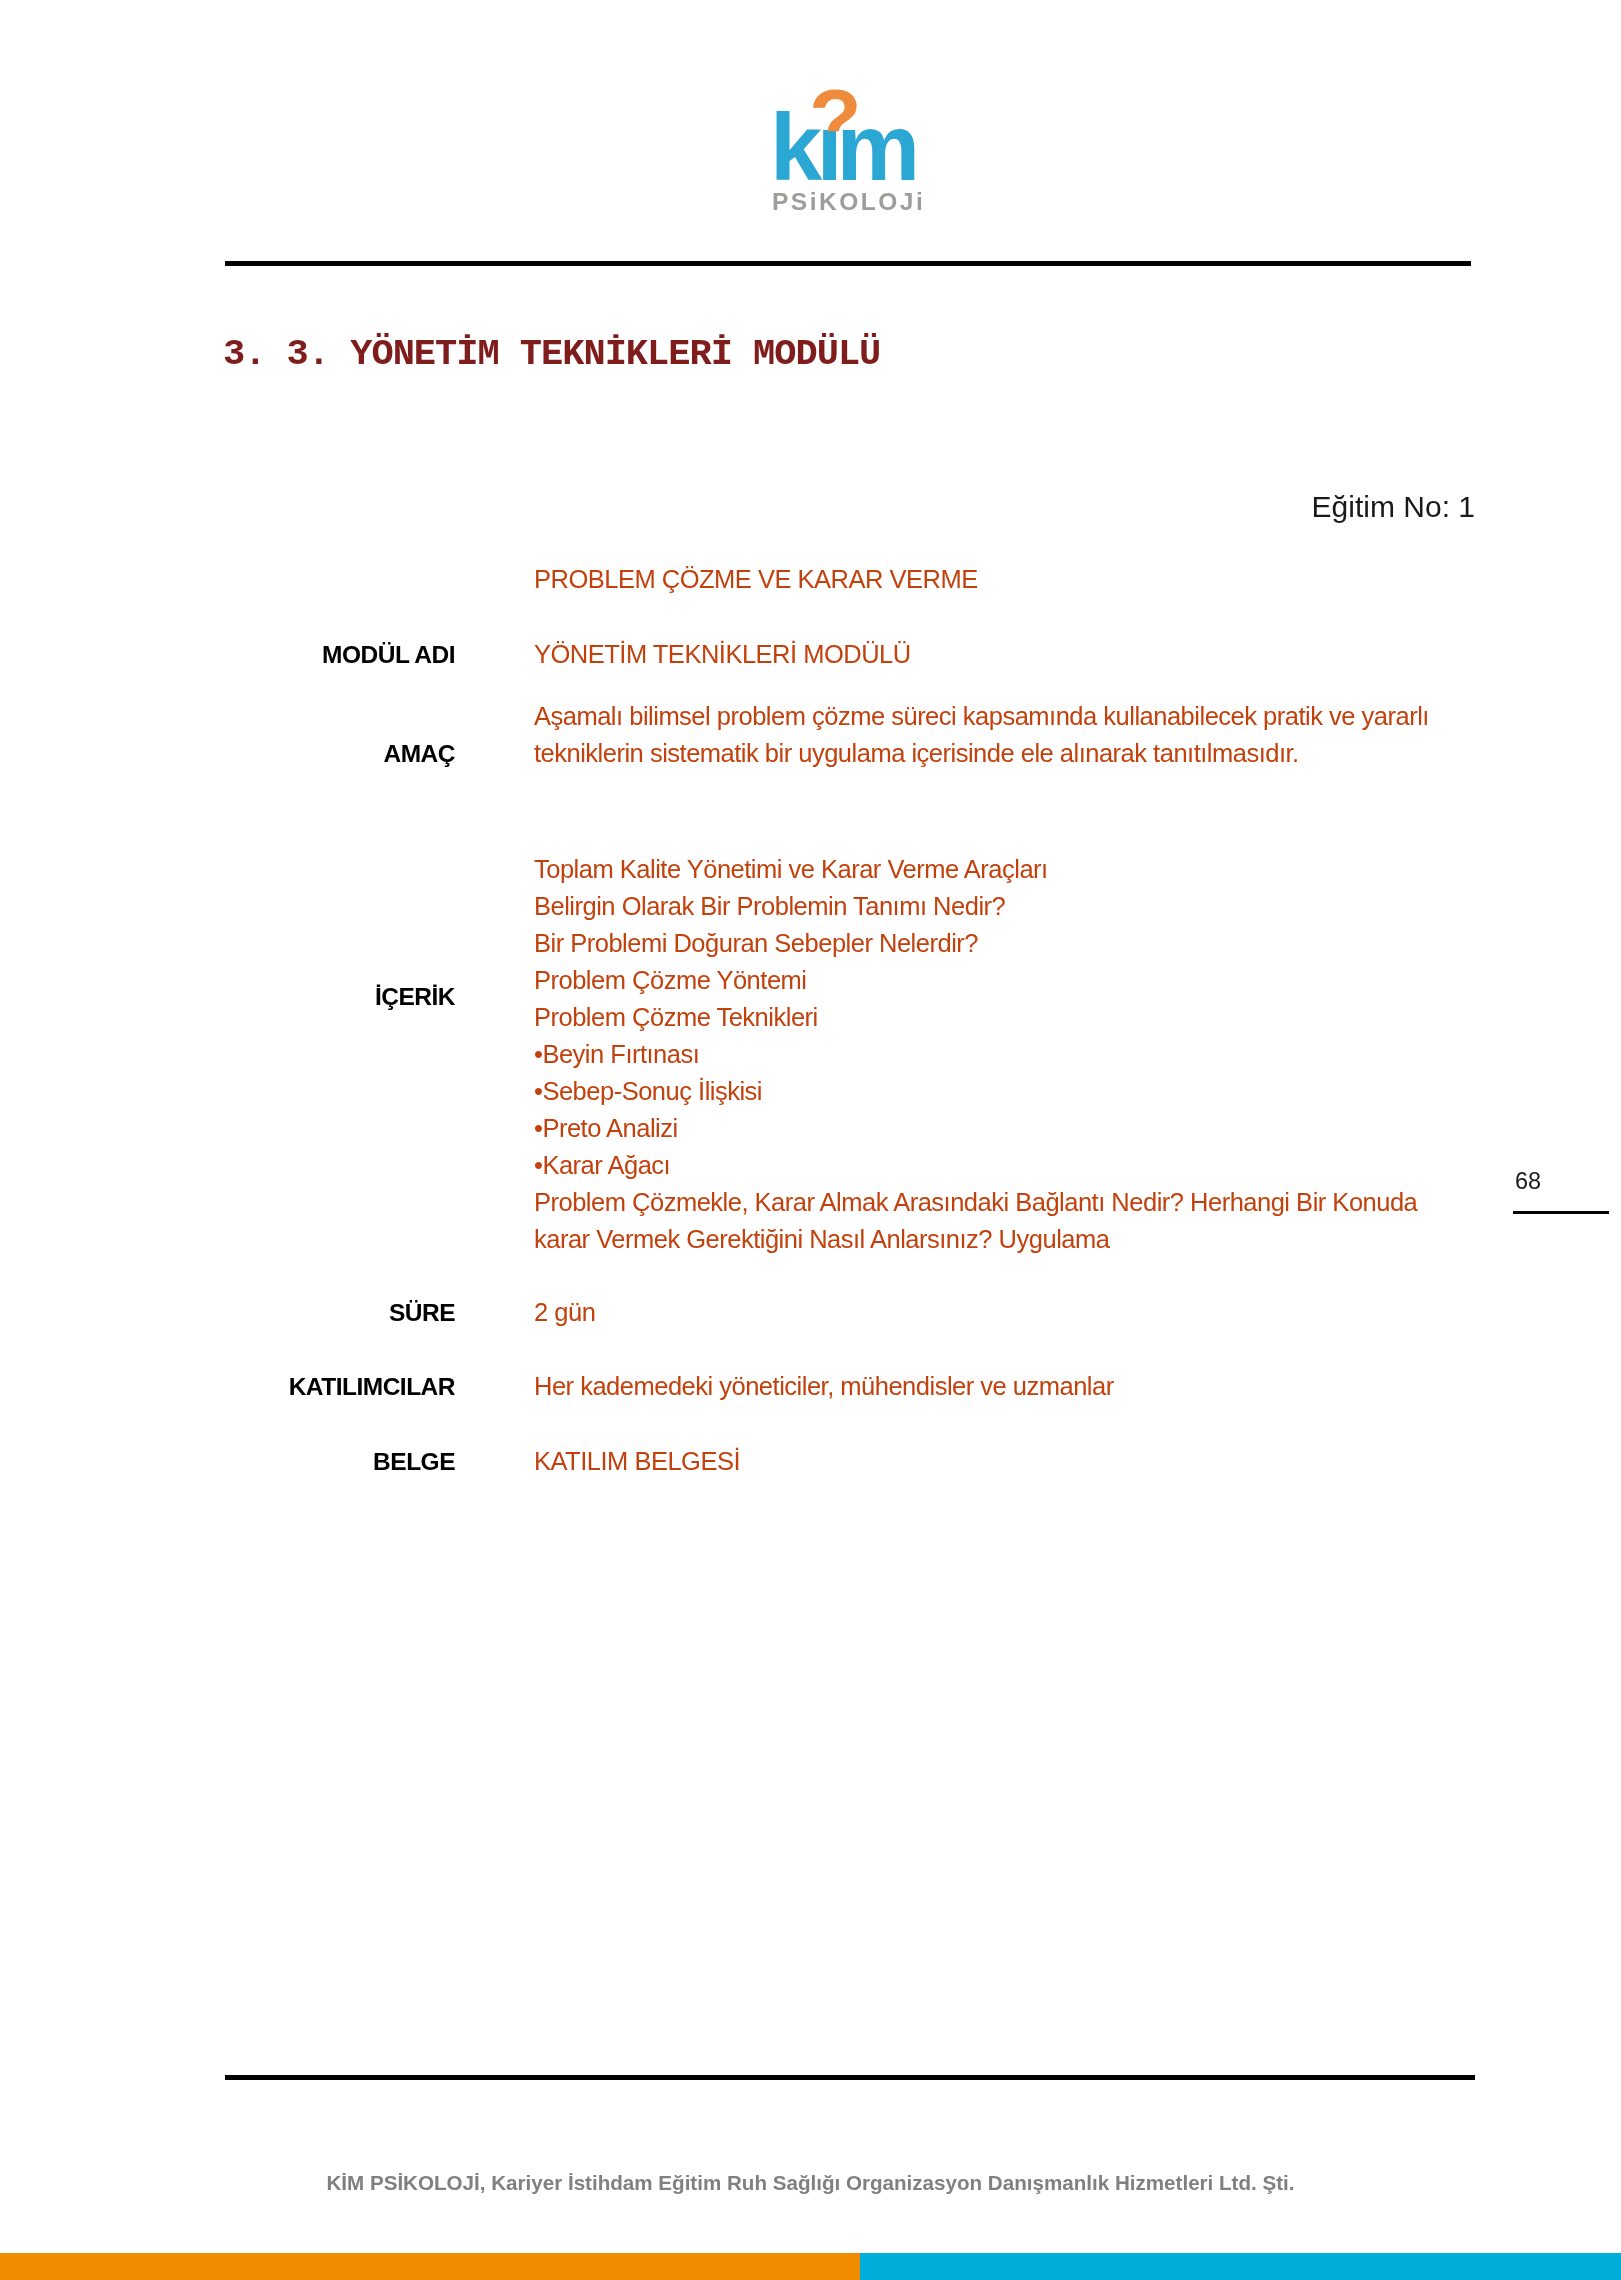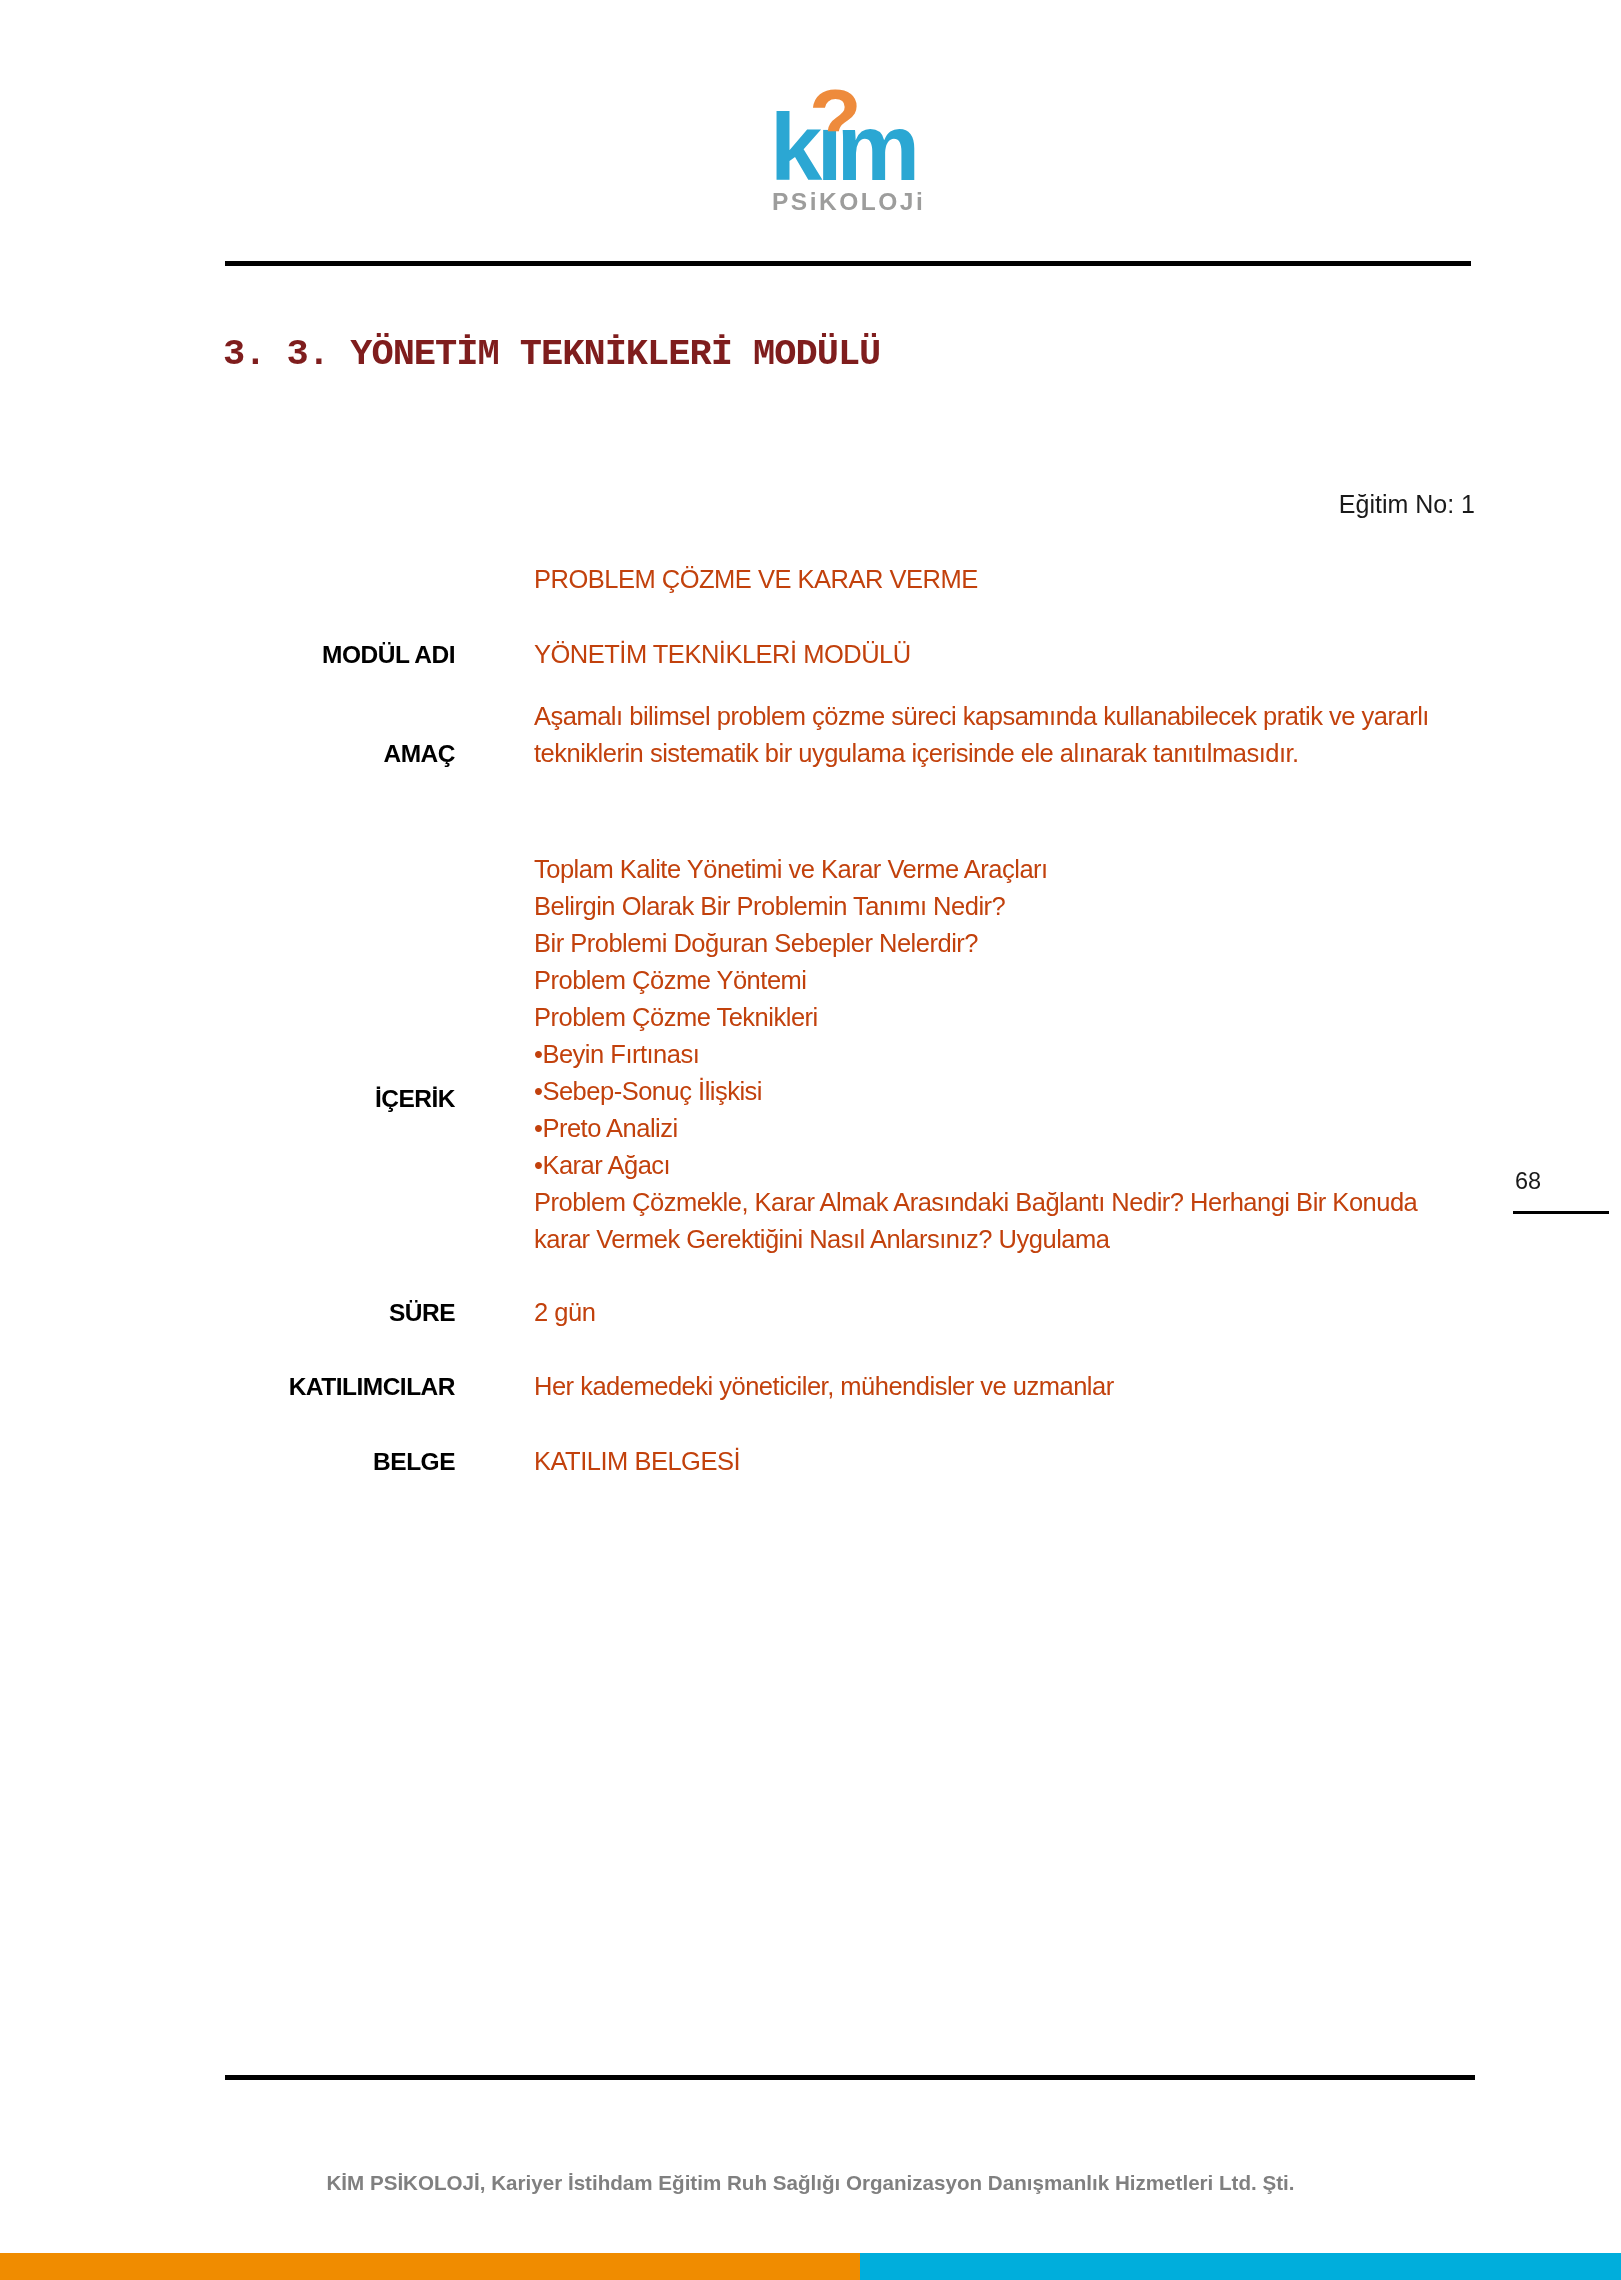--- a/index.html
+++ b/index.html
@@ -35,21 +35,21 @@
 
   
   .heading {
     position:absolute; left:223px; top:333px; margin:0;
     font-size:37px; font-weight:bold; letter-spacing:-1px; color:#7f1d1d;
     white-space:nowrap;
     font-family:Liberation Mono, monospace;
   }
   .egitim-no {
     position:absolute; right:146px; top:490px;
-    font-size:25px; color:#1a1a1a; white-space:nowrap;
+    font-size:30px; color:#1a1a1a; white-space:nowrap;
   }
 
   
   .content { position:absolute; left:0; top:0; width:1621px; height:2281px; }
   .lbl {
     position:absolute; left:0; width:455px; text-align:right;
     font-size:24.5px; font-weight:bold; letter-spacing:-0.5px; color:#000;
     line-height:37px; white-space:nowrap;
   }
   .val {
@@ -102,21 +102,21 @@
   <div class="content">
 
     <div class="val" style="top:561px">PROBLEM ÇÖZME VE KARAR VERME</div>
 
     <div class="lbl" style="top:636px">MODÜL ADI</div>
     <div class="val" style="top:636px">YÖNETİM TEKNİKLERİ MODÜLÜ</div>
 
     <div class="lbl" style="top:735px">AMAÇ</div>
     <div class="val" style="top:698px">Aşamalı bilimsel problem çözme süreci kapsamında kullanabilecek pratik ve yararlı tekniklerin sistematik bir uygulama içerisinde ele alınarak tanıtılmasıdır.</div>
 
-    <div class="lbl" style="top:1080px">İÇERİK</div>
+    <div class="lbl" style="top:978px">İÇERİK</div>
     <div class="val" style="top:851px">
       <div class="icerik-line">Toplam Kalite Yönetimi ve Karar Verme Araçları</div>
       <div class="icerik-line">Belirgin Olarak Bir Problemin Tanımı Nedir?</div>
       <div class="icerik-line">Bir Problemi Doğuran Sebepler Nelerdir?</div>
       <div class="icerik-line">Problem Çözme Yöntemi</div>
       <div class="icerik-line">Problem Çözme Teknikleri</div>
       <div class="icerik-line">•Beyin Fırtınası</div>
       <div class="icerik-line">•Sebep-Sonuç İlişkisi</div>
       <div class="icerik-line">•Preto Analizi</div>
       <div class="icerik-line">•Karar Ağacı</div>

